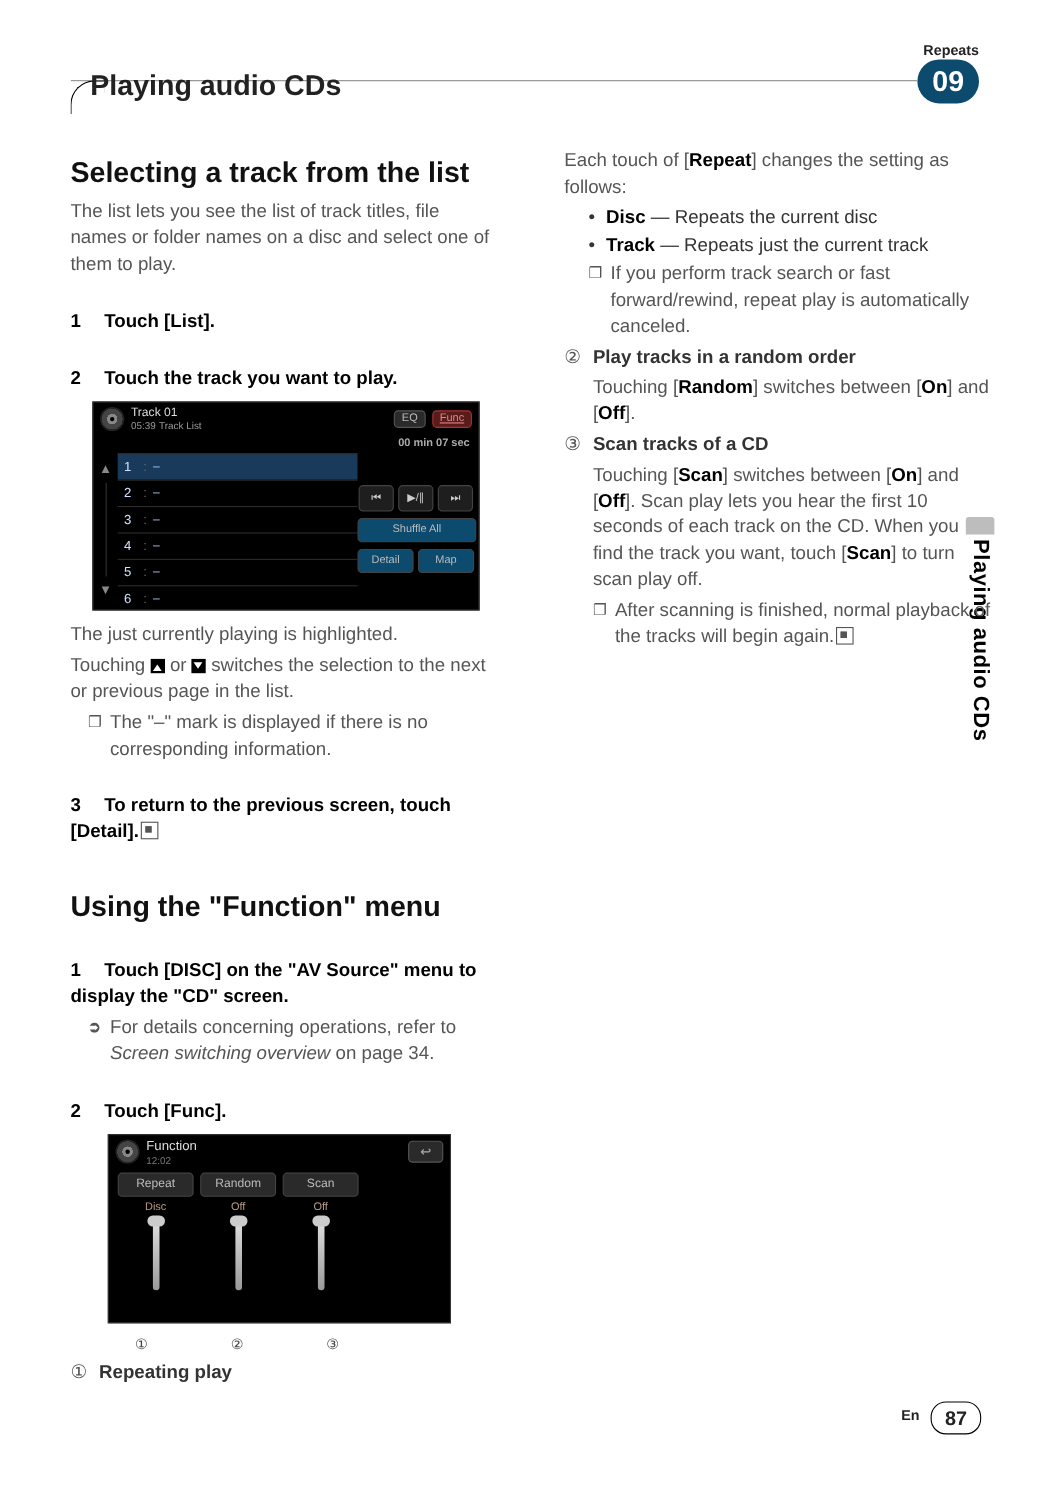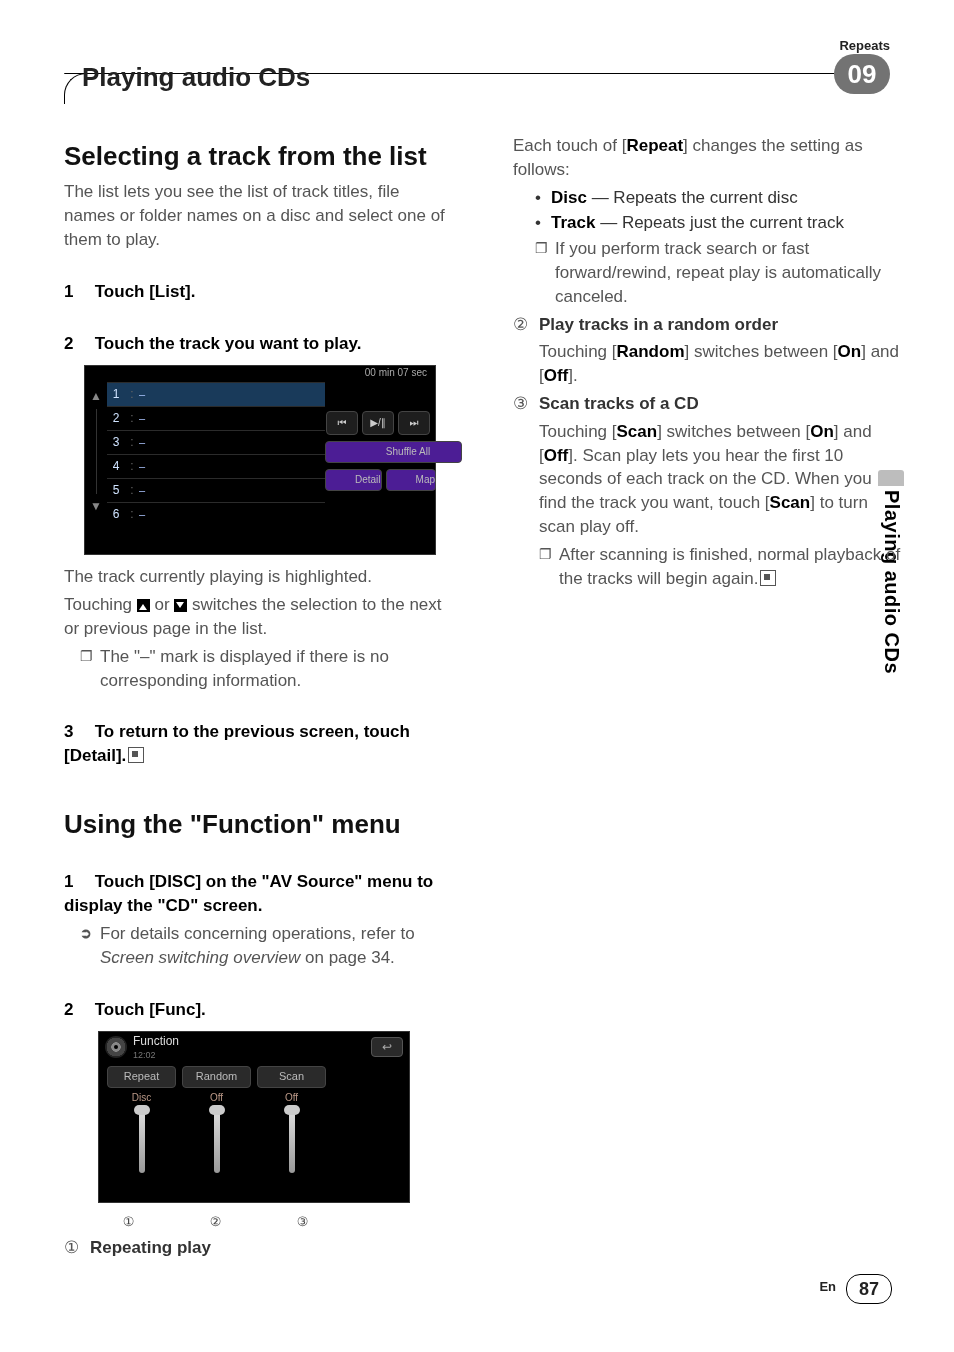--- a/index.html
+++ b/index.html
@@ -21,21 +21,21 @@
   
   .ch-label { position:absolute; top:38px; right:64px; font-size:13px; font-weight:700; color:#222; }
   .header-row { position:absolute; top:54px; left:64px; right:64px; height:46px; }
   .header-title {
     position:absolute; left:18px; top:8px;
     font-size:26px; font-weight:800; color:#222;
   }
   .ch-pill {
     position:absolute; right:0; top:0;
     width:56px; height:40px; border-radius:20px;
-    background:#737373; color:#fff;
+    background:#0c4a6e; color:#fff;
     font-size:26px; font-weight:800;
     display:flex; align-items:center; justify-content:center;
   }
   .hr-line {
     position:absolute; left:64px; right:120px; height:0; top:73px;
     border-top:1.6px solid #000;
     border-top-left-radius:24px;
   }
   .hr-curve {
     position:absolute; left:64px; top:73px; width:30px; height:30px;
@@ -84,34 +84,34 @@
   .fig-tracklist { width:350px; height:188px; margin:10px 0 10px 20px; }
   .tl-hdr { display:flex; align-items:center; justify-content:space-between; height:30px; padding:0 6px; }
   .tl-left { display:flex; align-items:center; gap:6px; }
   .cd-ico { width:22px; height:22px; border-radius:50%; background:radial-gradient(circle,#888 30%,#444 31%,#444 60%,#222 61%); position:relative; }
   .cd-ico::after{content:"";position:absolute;left:9px;top:9px;width:4px;height:4px;border-radius:50%;background:#000;}
   .tl-title { color:#ddd; font-size:11px; line-height:12px; }
   .tl-title .s{ color:#999; font-size:9px;}
   .tl-btns { display:flex; gap:6px; }
   .pbtn { background:#2a2a2a; border:1px solid #555; border-radius:4px; padding:0 6px; font-size:10px; color:#bbb; }
   .pbtn.func { background:#5a1b1b; border-color:#a33; text-decoration:underline; color:#d88; }
-  .tl-sub { display:flex; justify-content:space-between; font-size:10px; color:#aaa; padding:0 8px 2px 32px; }
+  .tl-sub { display:flex; justify-content:space-between; font-size:10px; color:#aaa; padding:0 8px 2px 32px;font-weight:bold; }
   .tl-body { display:flex; height:138px; }
   .tl-scroll { width:22px; display:flex; flex-direction:column; justify-content:space-between; align-items:center; padding:6px 0; }
   .tl-scroll span{ color:#888; font-size:12px;}
   .tl-rows { flex:1 1 auto; }
   .tl-row { display:flex; align-items:center; height:23px; border-top:1px solid #2b2b2b; }
   .tl-row.on { background:#193a5a; }
   .tl-row .n { width:18px; text-align:center; color:#cfe3ff; font-size:12px; }
   .tl-row .c { width:14px; text-align:center; color:#666; font-size:12px; }
   .tl-row .t { flex:1; color:#adc6ff; font-size:11px; }
   .tl-side { width:106px; display:flex; flex-direction:column; justify-content:center; gap:6px; padding-right:4px;}
   .trow { display:flex; gap:4px; justify-content:center; }
   .tbtn { background:#1e1e1e; border:1px solid #444; border-radius:4px; width:30px; height:22px; display:flex; align-items:center; justify-content:center; color:#ccc; font-size:10px; }
-  .wbtn { background:#4c1d95; border:1px solid #444; border-radius:4px; height:20px; display:flex; align-items:center; justify-content:center; color:#bbb; font-size:10px;padding-left:29px; }
+  .wbtn { background:#0c4a6e; border:1px solid #444; border-radius:4px; height:20px; display:flex; align-items:center; justify-content:center; color:#bbb; font-size:10px; }
   .wrow { display:flex; gap:4px; }
   .wrow .wbtn { flex:1; }
   
   .fig-func { width:310px; height:170px; margin:10px 0 6px 34px; }
   .fn-hdr { display:flex; align-items:center; height:30px; padding:0 6px; }
   .fn-title { color:#ddd; font-size:12px; margin-left:6px;}
   .fn-time  { color:#777; font-size:9px; margin-left:6px;}
   .fn-back  { margin-left:auto; background:#2a2a2a; border:1px solid #555; border-radius:4px; width:30px; height:18px; display:flex; align-items:center; justify-content:center; color:#aaa; font-size:12px;}
   .fn-row { display:flex; gap:6px; padding:4px 8px 0 8px; }
   .fn-cell { flex:1; text-align:center; }
@@ -153,20 +153,34 @@
     <p class="step">
       <span class="num">1</span>
       <span class="rest">Touch [List].</span>
     </p>
     <p class="step">
       <span class="num">2</span>
       <span class="rest">Touch the track you want to play.</span>
     </p>
 
     <div class="fig fig-tracklist">
+      <div class="tl-hdr">
+        <div class="tl-left">
+          <div class="cd-ico"></div>
+          <div class="tl-title">
+            <span>Track 01</span><br>
+            <span class="s">05:39</span>
+            <span class="s">Track List</span>
+          </div>
+        </div>
+        <div class="tl-btns">
+          <div class="pbtn">EQ</div>
+          <div class="pbtn func">Func</div>
+        </div>
+      </div>
       <div class="tl-sub">
         <span></span>
         <span>00 min 07 sec</span>
       </div>
       <div class="tl-body">
         <div class="tl-scroll">
           <span>▲</span>
           <span style="flex:1;border-left:1px solid #333;margin:4px 0;"></span>
           <span>▼</span>
         </div>
@@ -210,21 +224,21 @@
           </div>
           <div class="wbtn" style="width:100%;">Shuffle All</div>
           <div class="wrow">
             <div class="wbtn">Detail</div>
             <div class="wbtn">Map</div>
           </div>
         </div>
       </div>
     </div>
 
-    <p class="lead">The track currently playing is highlighted.</p>
+    <p class="lead">The just currently playing is highlighted.</p>
     <p class="lead">
       <span>Touching </span><span class="up-glyph"></span><span> or </span><span class="dn-glyph"></span><span> switches the selection to the next or previous page in the list.</span>
     </p>
     <div class="note-item">
       <span class="mark">❐</span>
       <span>The "–" mark is displayed if there is no corresponding information.</span>
     </div>
 
     <p class="step">
       <span class="num">3</span>

